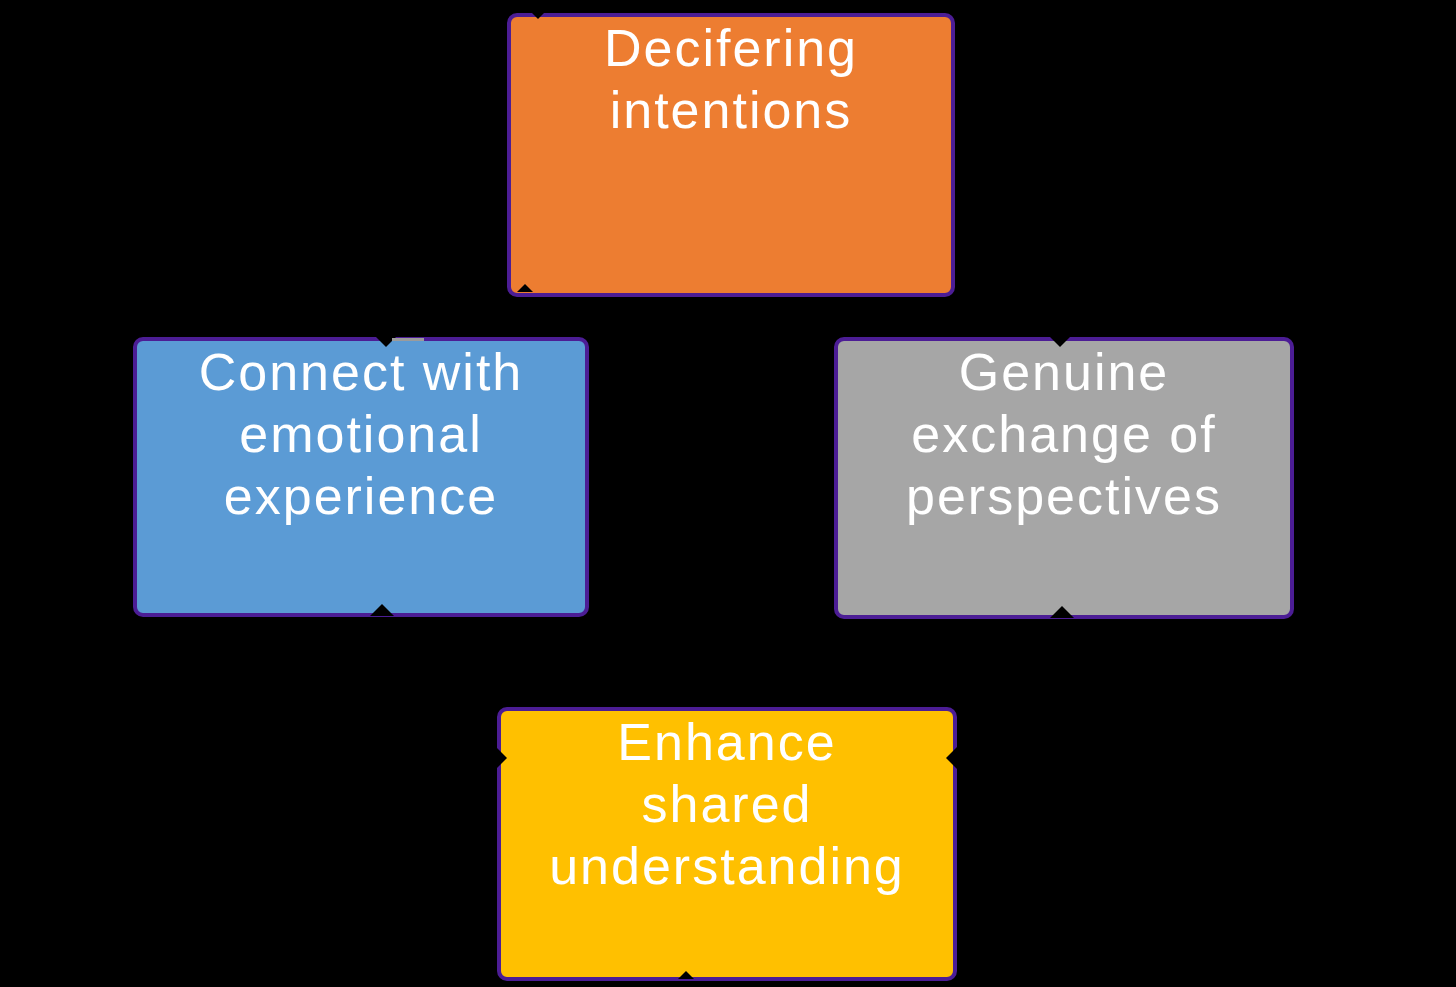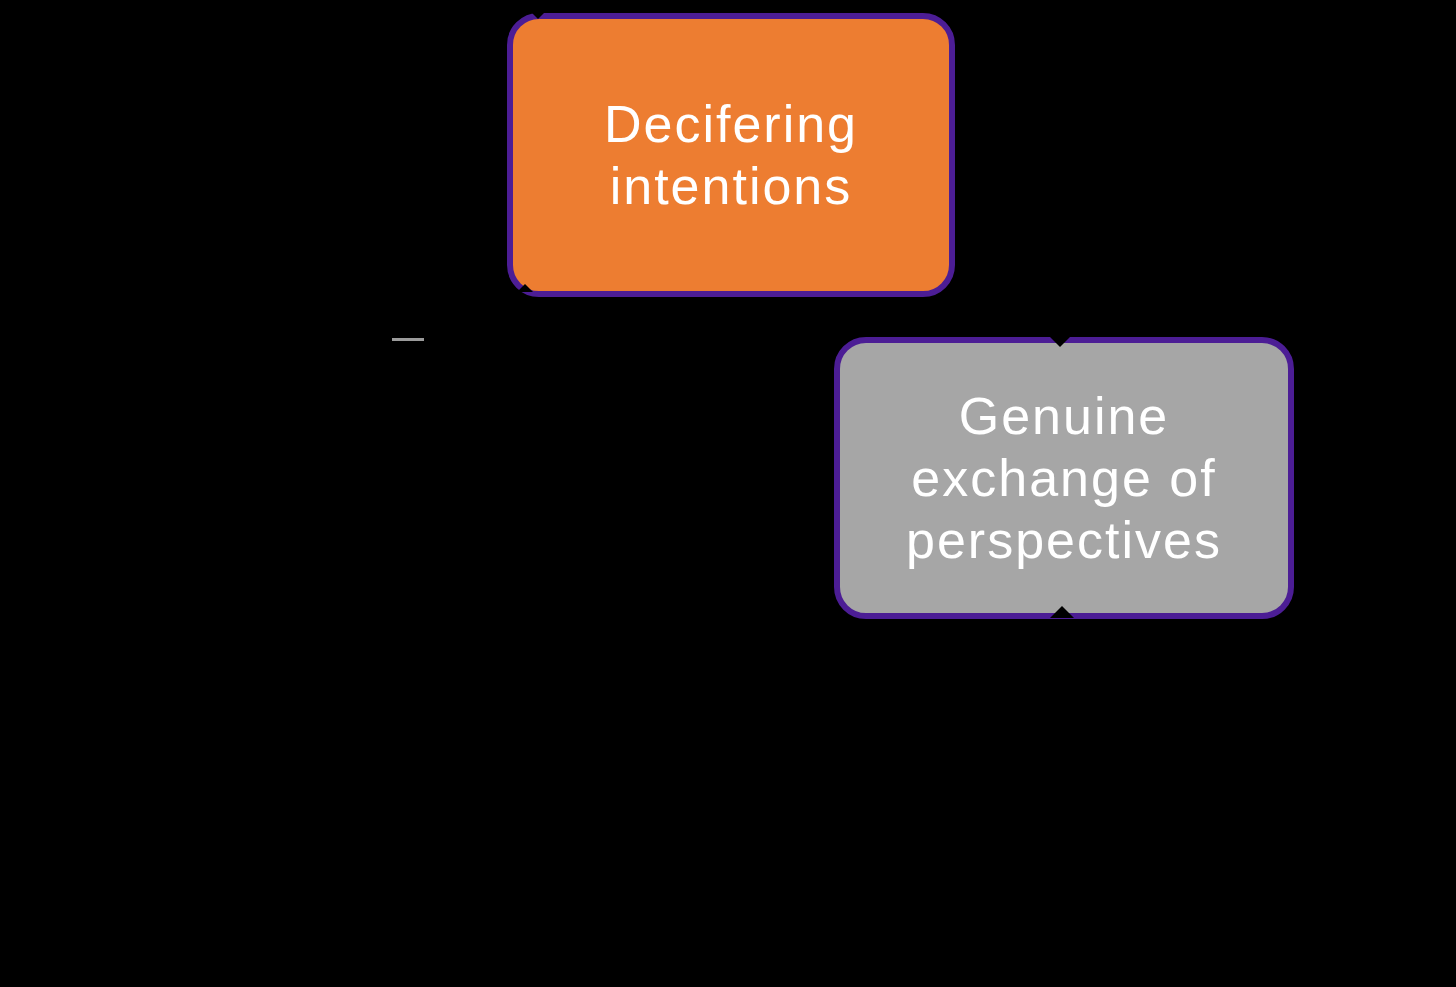--- a/index.html
+++ b/index.html
@@ -9,24 +9,24 @@
     overflow: hidden;
     font-family: "Liberation Sans", "DejaVu Sans", sans-serif;
   }
   .canvas {
     position: relative;
     width: 1456px; height: 987px;
     background: #000000;
   }
   .box {
     position: absolute;
-    border: 6px solid #4c1d95;
-    border-radius: 32px;
+    border: 4px solid #4c1d95;
+    border-radius: 10px;
     display: flex;
-    align-items: center;
+    align-items: flex-start;
     justify-content: center;
     text-align: center;
   }
   .box-label {
     color: #ffffff;
     font-size: 52px;
     line-height: 62px;
     letter-spacing: 2px;
     font-weight: 300;
     white-space: pre-line;
@@ -74,27 +74,37 @@
 </head>
 <body>
 
 <div class="canvas">
 
   <div class="box box-orange" style="background-color: rgb(237, 125, 49);">
     <span class="box-label">Decifering
 intentions</span>
   </div>
 
+  <div class="box box-blue" style="background-color: rgb(91, 155, 213);">
+    <span class="box-label">Connect with
+emotional
+experience</span>
+  </div>
 
   <div class="box box-gray" style="background-color: rgb(166, 166, 166);">
     <span class="box-label">Genuine
 exchange of
 perspectives</span>
   </div>
 
+  <div class="box box-yellow" style="background-color: rgb(255, 192, 0);">
+    <span class="box-label">Enhance
+shared
+understanding</span>
+  </div>
 
   <div class="notch notch-down notch-sm" style="left:530px; top:11px;"></div>
   <div class="notch notch-up notch-sm" style="left:517px; top:284px;"></div>
   <div class="notch notch-down" style="left:374px; top:335px;"></div>
   <div class="dash" style="left:392px; top:338px; width:32px; height:3px;"></div>
   <div class="notch notch-up" style="left:370px; top:604px;"></div>
   <div class="notch notch-down" style="left:1048px; top:335px;"></div>
   <div class="notch notch-up" style="left:1050px; top:606px;"></div>
   <div class="notch notch-right" style="left:495px; top:746px;"></div>
   <div class="notch notch-left" style="left:946px; top:746px;"></div>

